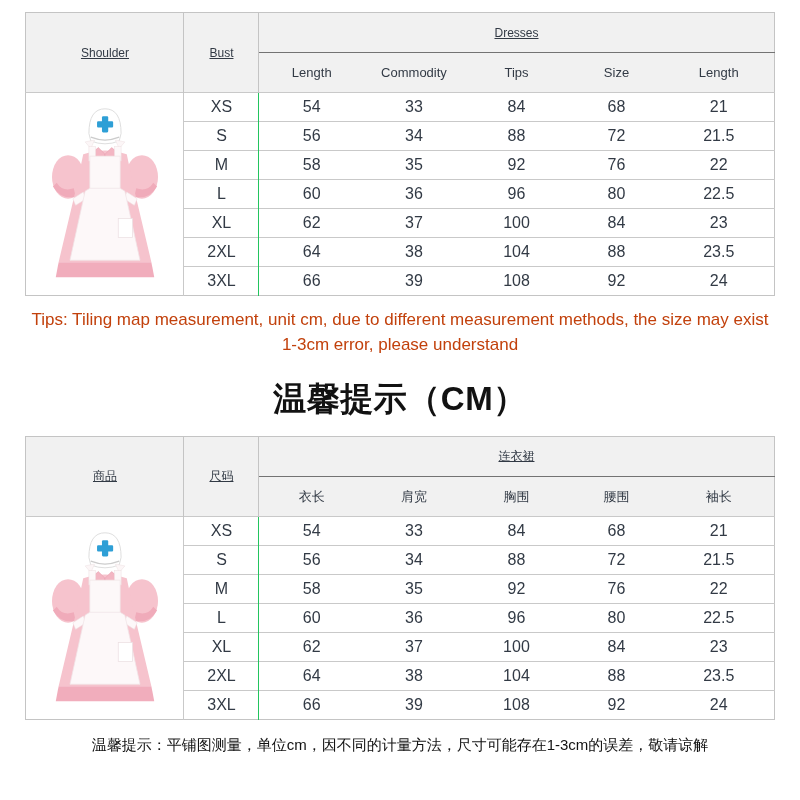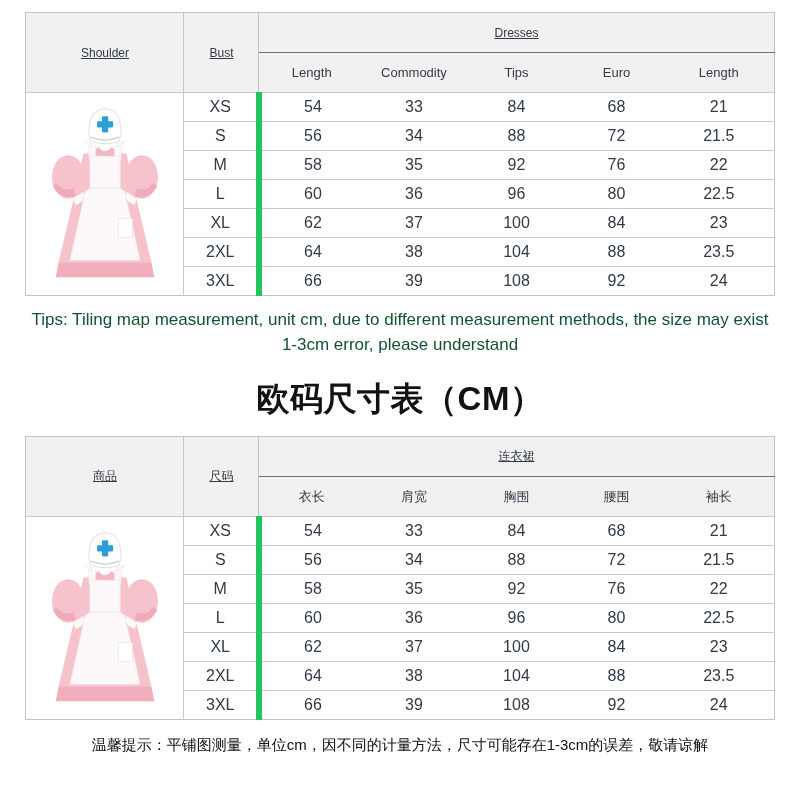--- a/index.html
+++ b/index.html
@@ -48,32 +48,32 @@
     vertical-align: middle;
     font-size: 16px;
     color: #323a45;
     border-top: 1px solid #c9c9c9;
     background: #ffffff;
   }
   .size-table td.commodity-cell {
     border-right: 1px solid #c9c9c9;
     padding: 2px 0;
   }
-  .size-table td.size-cell { border-right: 6px solid #22c55e; }
+  .size-table td.size-cell { border-right: 1px solid #22c55e; }
   .size-table th, .size-table td { text-align: center; vertical-align: middle; }
 
   .dress-svg { width: 142px; height: 190px; display: block; margin: 2px auto; }
 
   p.tips {
     width: 756px;
     margin: 12px auto 0 auto;
     text-align: center;
     font-size: 17px;
     line-height: 1.45;
-    color: #14532d;
+    color: #c2410c;
   }
   p.tips-cn {
     font-size: 15px;
     margin-top: 14px;
     color: #111111;
   }
   .svg-defs { position: absolute; width: 0; height: 0; overflow: hidden; }
 </style>
 </head>
 <body>
@@ -131,21 +131,21 @@
     <thead>
       <tr class="group-row">
         <th rowspan="2" class="commodity-h">Shoulder</th>
         <th rowspan="2" class="size-h">Bust</th>
         <th colspan="5">Dresses</th>
       </tr>
       <tr class="sub-row">
         <th>Length</th>
         <th>Commodity</th>
         <th>Tips</th>
-        <th>Euro</th>
+        <th>Size</th>
         <th>Length</th>
       </tr>
     </thead>
     <tbody>
         <tr>
           <td class="commodity-cell" rowspan="7">
             <svg class="dress-svg" viewBox="0 0 150 200">
               <use href="#dress-def"></use>
             </svg>
           </td>
@@ -202,21 +202,21 @@
           <td>39</td>
           <td>108</td>
           <td>92</td>
           <td>24</td>
         </tr>
       </tbody>
   </table>
 
   <p class="tips">Tips: Tiling map measurement, unit cm, due to different measurement methods, the size may exist 1-3cm error, please understand</p>
 
-  <h1 class="table-title cn-title">欧码尺寸表（CM）</h1>
+  <h1 class="table-title cn-title">温馨提示（CM）</h1>
 
   <table class="size-table">
     <colgroup>
       <col style="width:158px">
         <col style="width:75px">
         <col style="width:105px">
       <col style="width:100px">
         <col style="width:105px">
         <col style="width:95px">
         <col style="width:110px">

